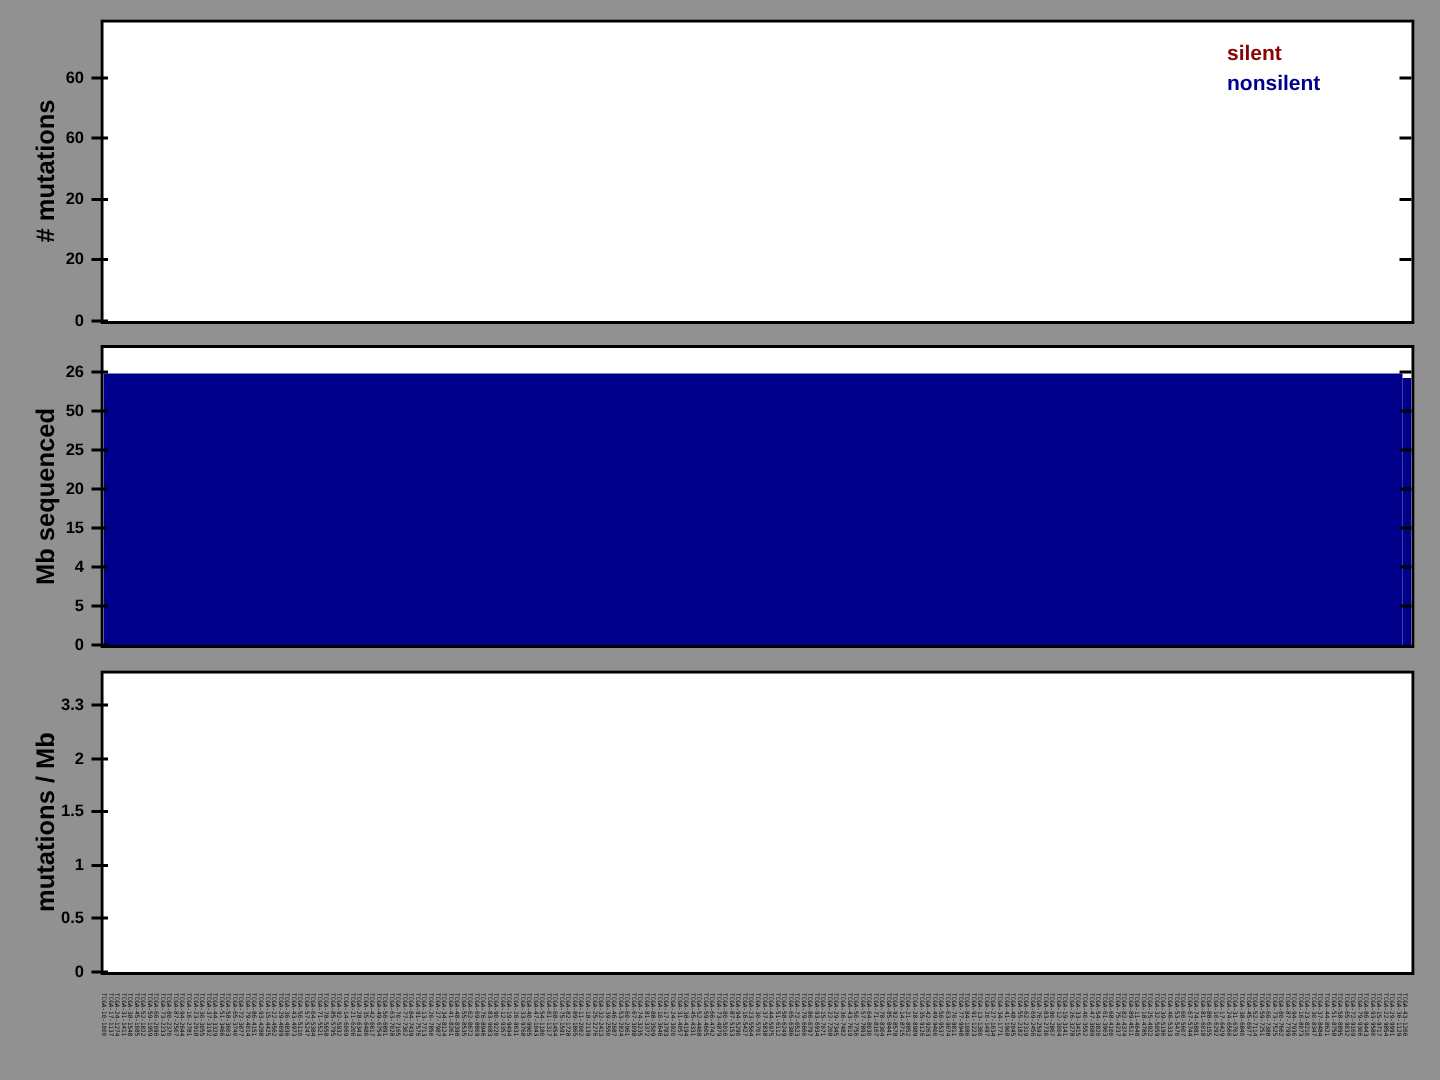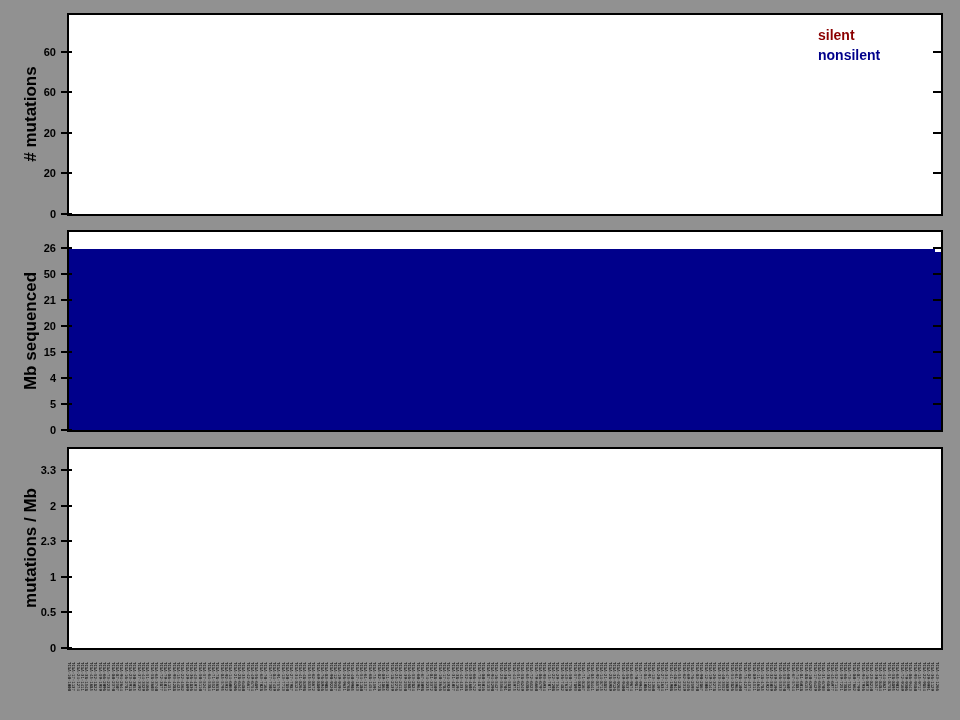--- a/index.html
+++ b/index.html
@@ -1696,36 +1696,36 @@
       <div class="tickmark tick-right" style="top: 402.947px;"></div>
       <div class="ticklabel" style="top: 370.895px;">4</div>
       <div class="tickmark tick-left" style="top: 376.895px;"></div>
       <div class="tickmark tick-right" style="top: 376.895px;"></div>
       <div class="ticklabel" style="top: 344.842px;">15</div>
       <div class="tickmark tick-left" style="top: 350.842px;"></div>
       <div class="tickmark tick-right" style="top: 350.842px;"></div>
       <div class="ticklabel" style="top: 318.789px;">20</div>
       <div class="tickmark tick-left" style="top: 324.789px;"></div>
       <div class="tickmark tick-right" style="top: 324.789px;"></div>
-      <div class="ticklabel" style="top: 292.737px;">21</div>
+      <div class="ticklabel" style="top: 292.737px;">25</div>
       <div class="tickmark tick-left" style="top: 298.737px;"></div>
       <div class="tickmark tick-right" style="top: 298.737px;"></div>
       <div class="ticklabel" style="top: 266.684px;">50</div>
       <div class="tickmark tick-left" style="top: 272.684px;"></div>
       <div class="tickmark tick-right" style="top: 272.684px;"></div>
       <div class="ticklabel" style="top: 240.632px;">26</div>
       <div class="tickmark tick-left" style="top: 246.632px;"></div>
       <div class="tickmark tick-right" style="top: 246.632px;"></div>
       <div class="ticklabel" style="top: 641px;">0</div>
       <div class="tickmark tick-left" style="top: 647px;"></div>
       <div class="ticklabel" style="top: 605.464px;">0.5</div>
       <div class="tickmark tick-left" style="top: 611.464px;"></div>
       <div class="ticklabel" style="top: 569.929px;">1</div>
       <div class="tickmark tick-left" style="top: 575.929px;"></div>
-      <div class="ticklabel" style="top: 534.393px;">2.3</div>
+      <div class="ticklabel" style="top: 534.393px;">1.5</div>
       <div class="tickmark tick-left" style="top: 540.393px;"></div>
       <div class="ticklabel" style="top: 498.857px;">2</div>
       <div class="tickmark tick-left" style="top: 504.857px;"></div>
       <div class="ticklabel" style="top: 463.321px;">3.3</div>
       <div class="tickmark tick-left" style="top: 469.321px;"></div>
     </div>
 
   <div class="samplestrip" id="samplestrip">
       <span style="left: 0px;">TCGA-10-1000</span>
       <span style="left: 4.36px;">TCGA-17-1137</span>

